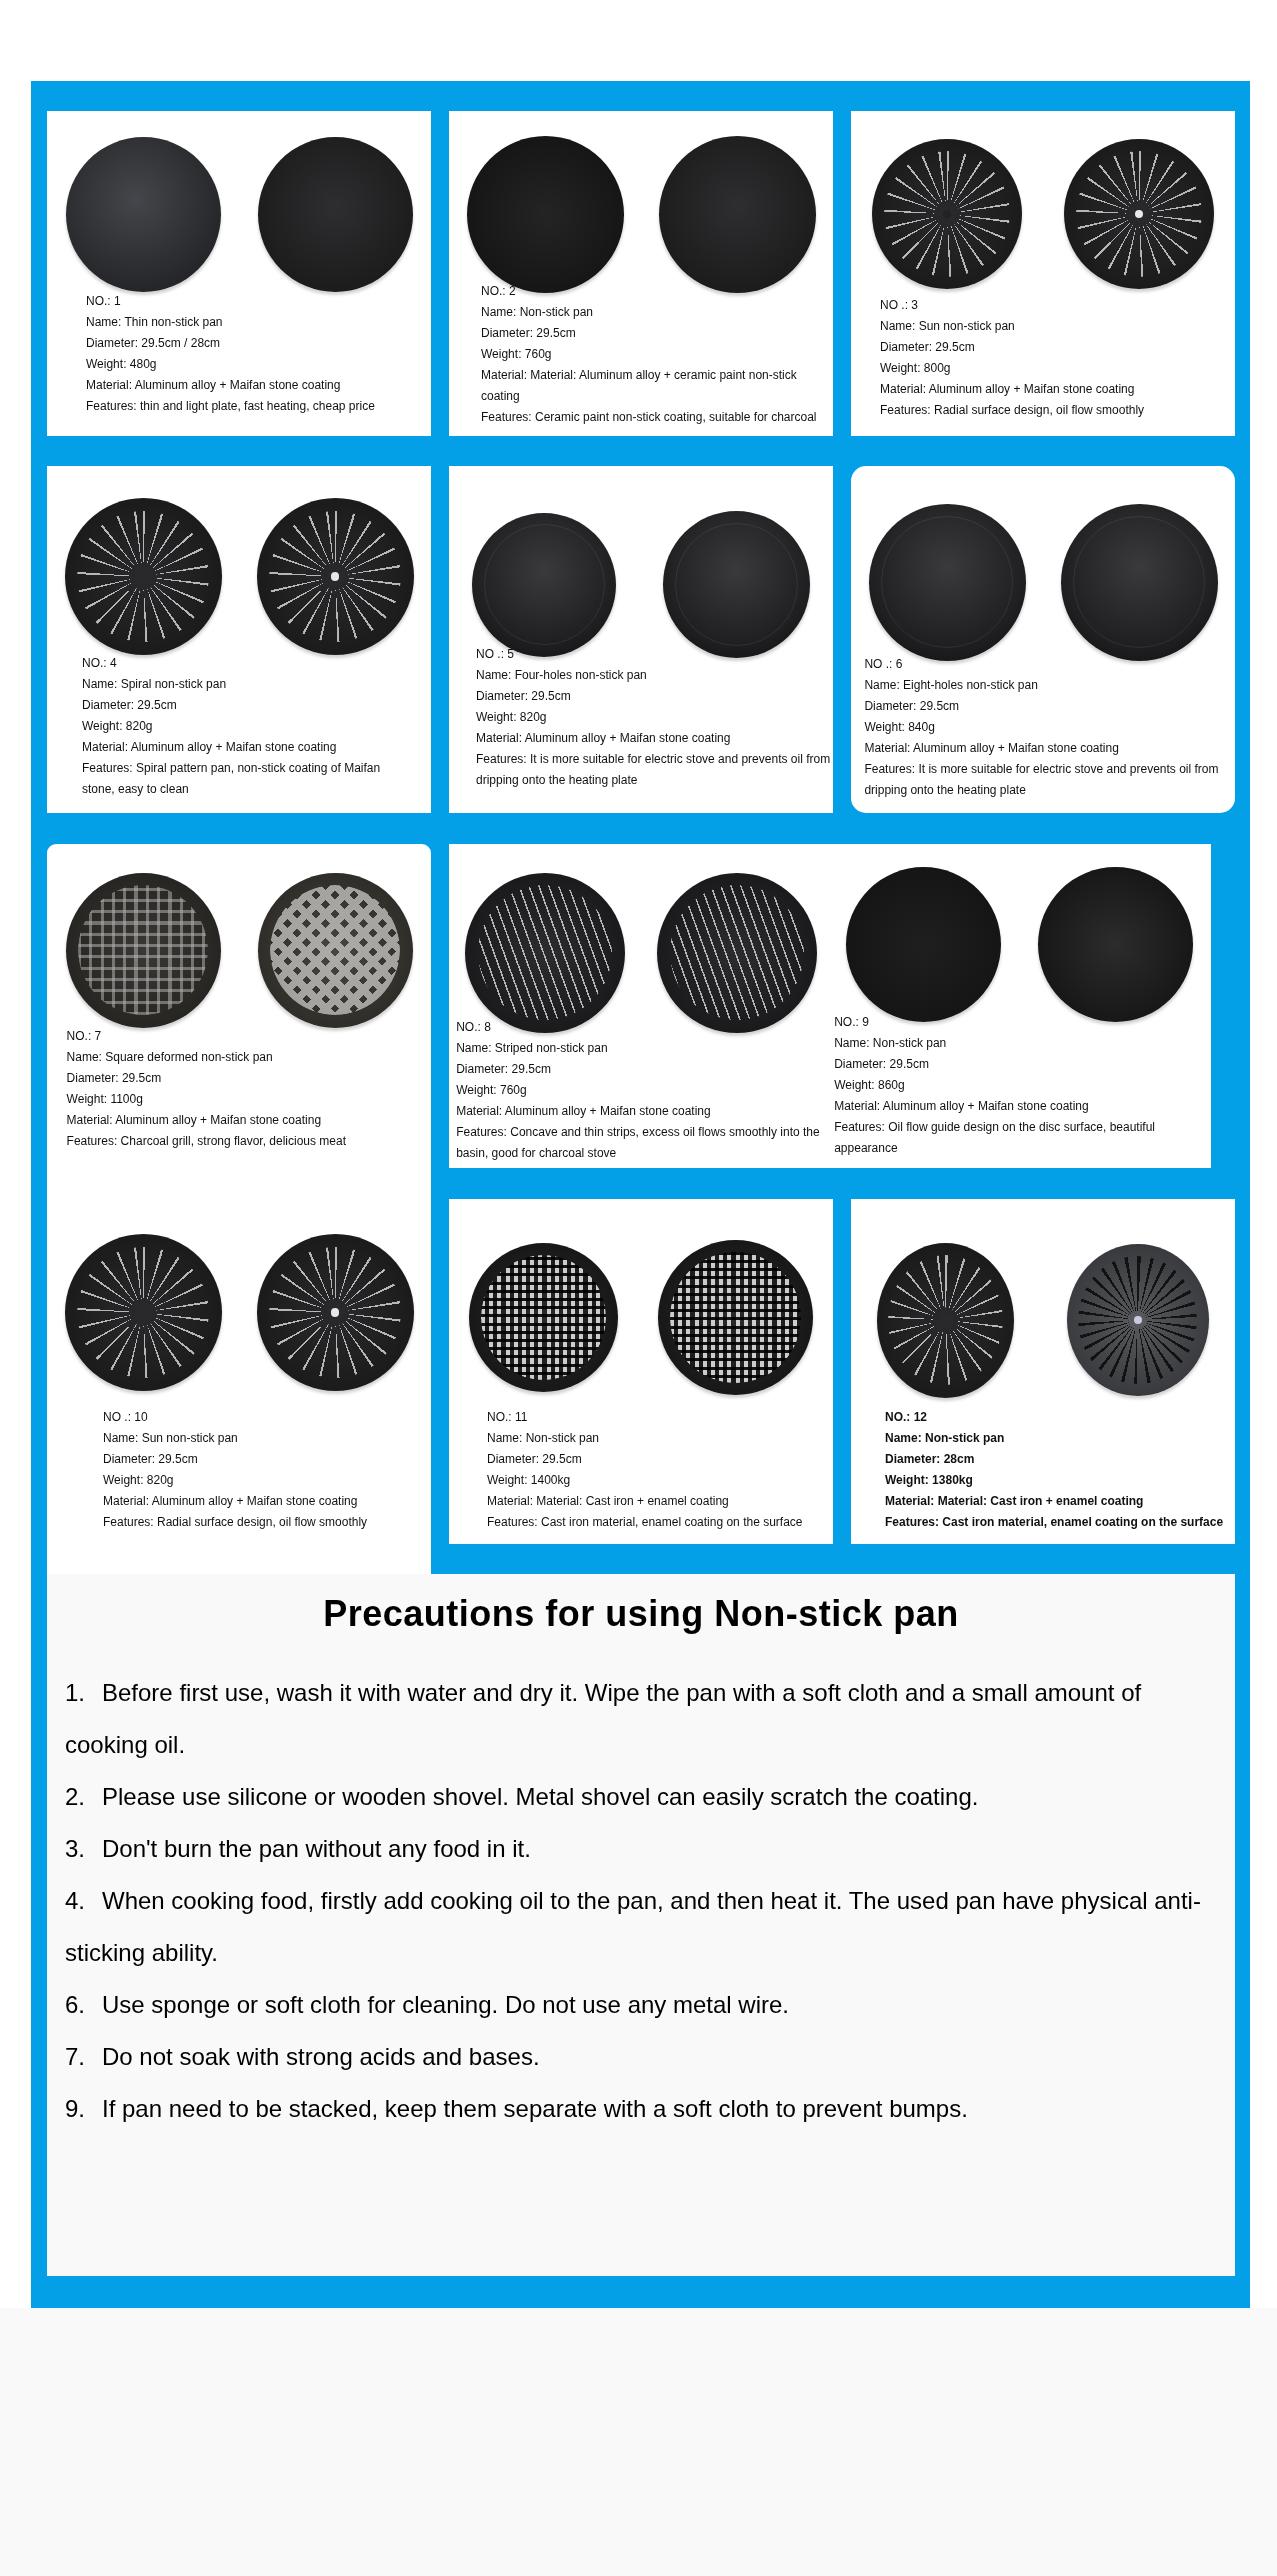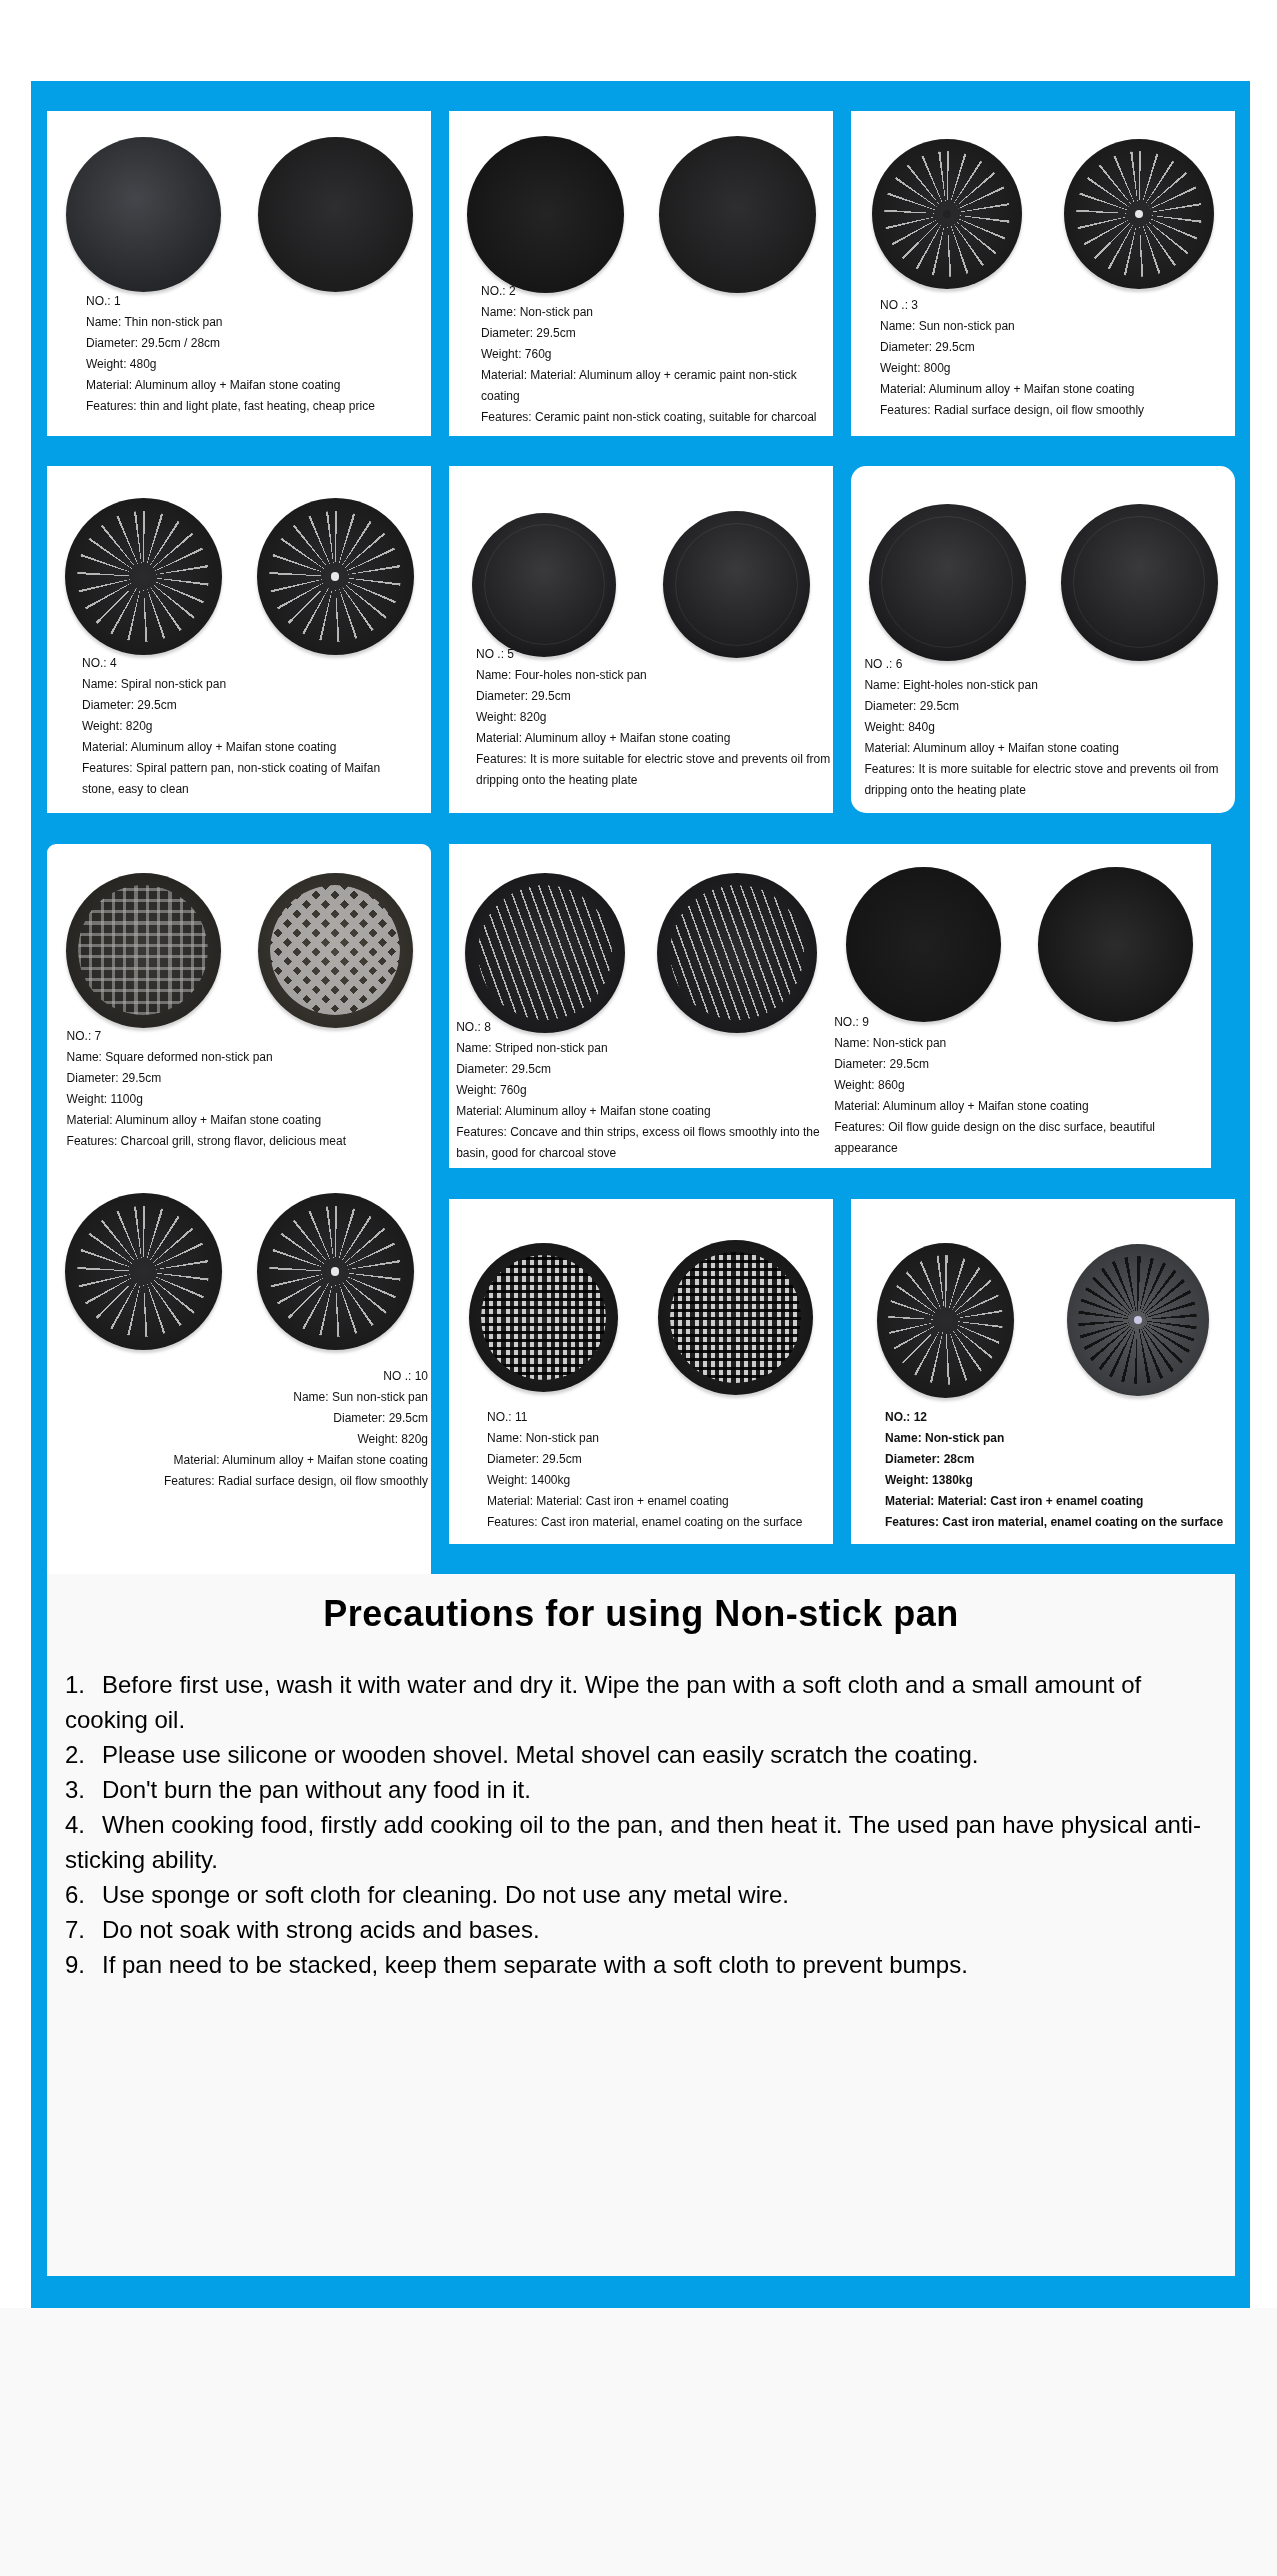--- a/index.html
+++ b/index.html
@@ -123,21 +123,21 @@
     position: absolute; left: 47px; top: 1574px; width: 1188px; height: 702px;
     background: #f9f9f9;
   }
   .panel-title {
     position: absolute; left: 0; top: 18.5px; width: 100%;
     text-align: center;
     font-size: 36px; font-weight: bold; letter-spacing: 0.5px;
   }
   .panel-list {
     position: absolute; left: 18px; top: 93px; width: 1159px;
-    font-size: 24px; line-height: 35px;
+    font-size: 24px; line-height: 52px;
   }
   .panel-list .item .num { display: inline-block; width: 37px; }
 </style>
 </head>
 <body>
 
 <div class="frame"></div>
 <div class="bottom-fill"></div>
 
 <div class="card" style="left:47px; top:111px; height:325px;">
@@ -307,21 +307,21 @@
   <div class="specs" style="left:7.2px; top:168px; width:371px;">
     <div>NO.: 9</div>
     <div>Name: Non-stick pan</div>
     <div>Diameter: 29.5cm</div>
     <div>Weight: 860g</div>
     <div>Material: Aluminum alloy + Maifan stone coating</div>
     <div>Features: Oil flow guide design on the disc surface, beautiful appearance</div>
   </div>
 </div>
 
-<div class="card" style="left:47px; top:1158px; height:438px;text-align:right;">
+<div class="card" style="left:47px; top:1199px; height:438px;">
   <div class="pans" style="top:31px; height:165px;">
     <div class="pan t-sun" style="width:157px;height:157px;">
         <div class="rim"></div>
       </div>
     <div class="pan t-sun" style="width:157px;height:157px;">
         <div class="rim"></div>
         <div class="hub"></div>
       </div>
   </div>
   <div class="specs" style="left:56px; top:208px; width:325px;">

